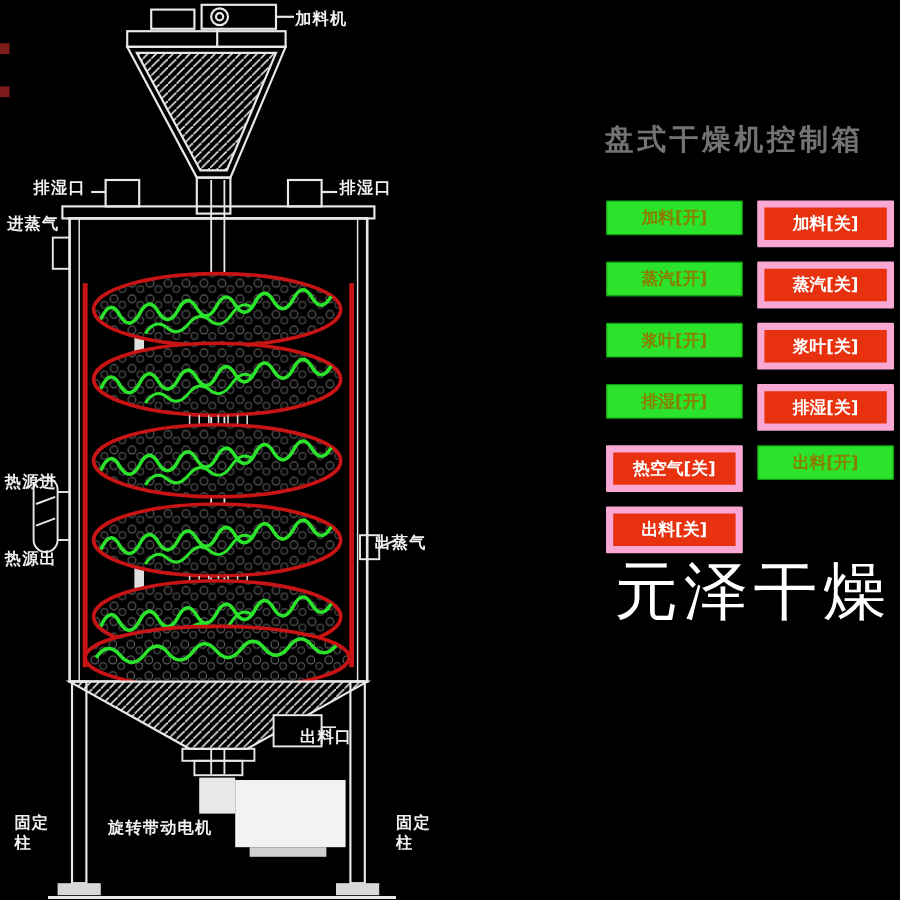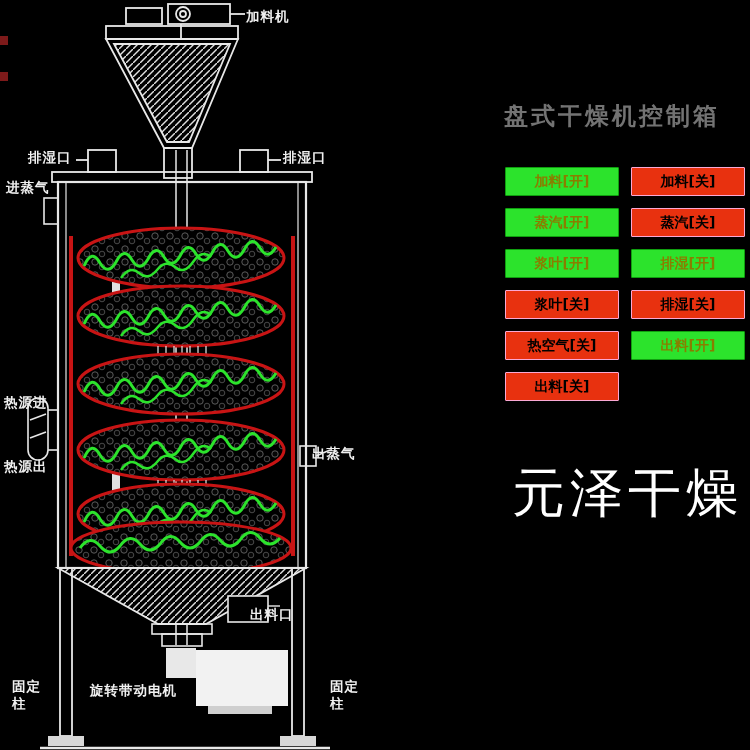--- a/index.html
+++ b/index.html
@@ -40,22 +40,22 @@
     cursor:pointer;
     border-radius:1px;
   }
   .ctl-btn.on{
     background:var(--on-color,#2ce32c);
     color:#8a7d00;
     border:1px solid #0f9f0f;
   }
   .ctl-btn.off{
     background:var(--off-color,#e8310f);
-    color:#000000;
-    border:1px solid #f9a8d4;
+    color:#ffffff;
+    border:6px solid #f9a8d4;
   }
   .watermark{
     position:absolute;left:512px;top:458px;
     color:#ffffff;
     font-size:53px;
     letter-spacing:5px;
     font-family:"DejaVu Serif","Liberation Serif",serif;
   }
 </style>
 </head>
@@ -196,22 +196,22 @@
   <div class="dlabel wrap" style="left:330px;top:678px;">固定柱</div>
 
   <div class="panel-title">盘式干燥机控制箱</div>
 
   <div class="btn-grid">
     <div class="ctl-btn on">加料[开]</div>
     <div class="ctl-btn off">加料[关]</div>
     <div class="ctl-btn on">蒸汽[开]</div>
     <div class="ctl-btn off">蒸汽[关]</div>
     <div class="ctl-btn on">浆叶[开]</div>
+    <div class="ctl-btn off">浆叶[关]</div>
     <div class="ctl-btn on">排湿[开]</div>
-    <div class="ctl-btn off">浆叶[关]</div>
     <div class="ctl-btn off">排湿[关]</div>
     <div class="ctl-btn off">热空气[关]</div>
     <div class="ctl-btn on">出料[开]</div>
     <div class="ctl-btn off">出料[关]</div>
   </div>
 
   <div class="watermark">元泽干燥</div>
 
 </div>
 

